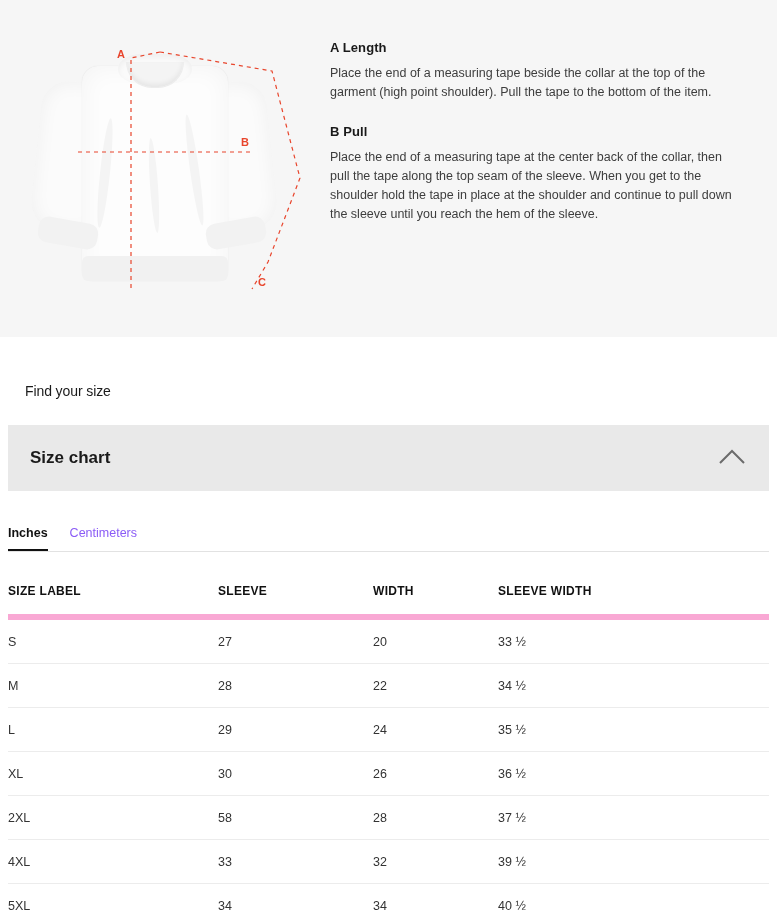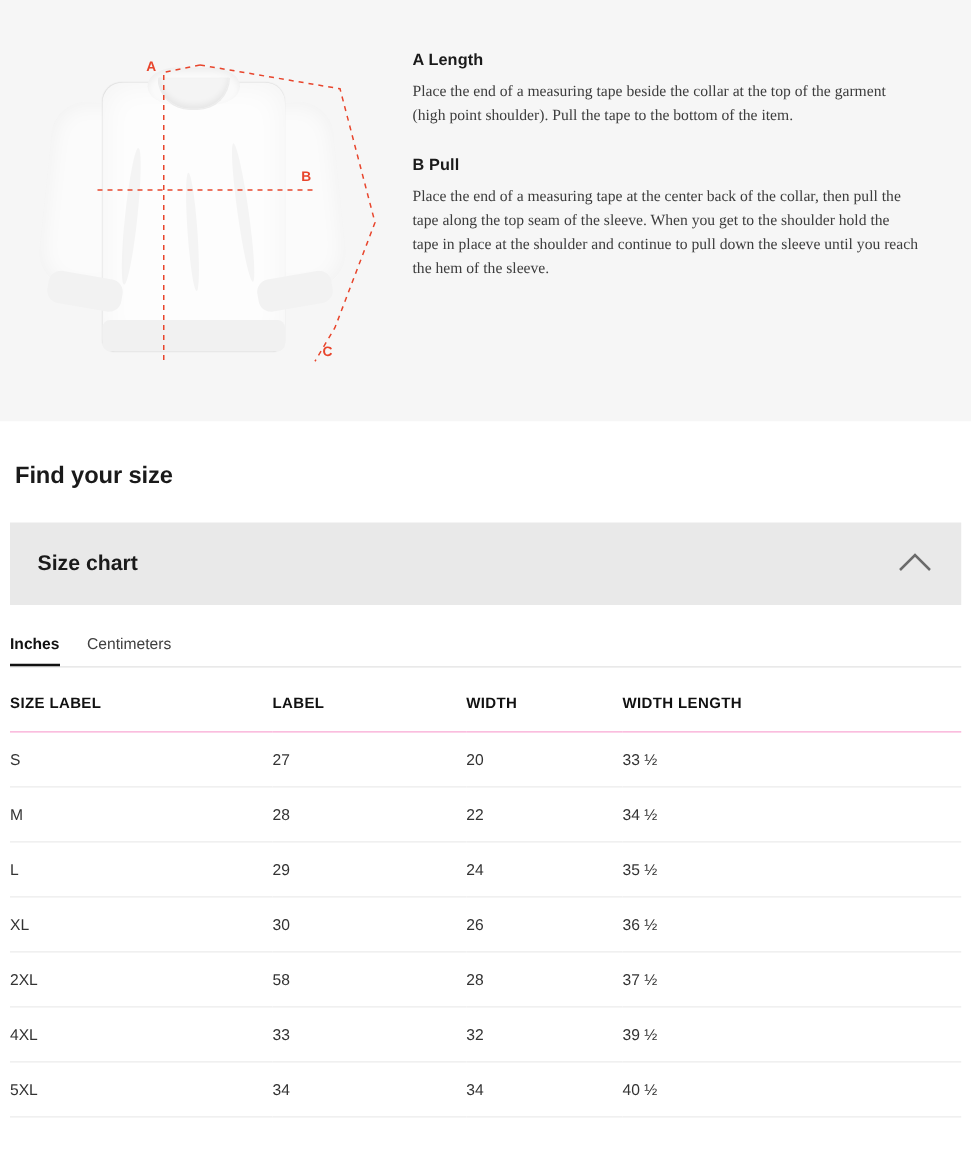--- a/index.html
+++ b/index.html
@@ -158,29 +158,28 @@
     margin: 0 0 9px 0;
     letter-spacing: 0.1px;
   }
   .guide-h.second { margin-top: 22px; }
   .guide-p {
     font-size: 12.5px;
     line-height: 19px;
     color: #3d3d3d;
     margin: 0;
     max-width: 406px;
-    font-family: Liberation Serif, serif;
   }
 
   
   .section-title {
-    font-size: 19px;
-    font-weight: 700;
+    font-size: 14px;
+    font-weight: 400;
     padding: 29px 8px 0 8px;
-    margin: 4px;
+    margin: 17px;
     letter-spacing: -0.1px;
   }
 
   .sizechart-header {
     margin: 26px 8px 0 8px;
     background: #e9e9e9;
     height: 66px;
     display: flex;
     align-items: center;
     justify-content: space-between;
@@ -195,27 +194,27 @@
   }
   .chevron {
     width: 34px;
     height: 34px;
     display: block;
   }
 
   .tabs {
     display: flex;
     gap: 22px;
-    margin: 4px 8px;
+    margin: 15px 8px;
     padding: 20px 0 0 0;
     border-bottom: 1px solid #e2e2e2;
   }
   .tab {
     font-size: 12.5px;
-    color: #404040;
+    color: #8b5cf6;
     padding: 0 0 9px 0;
     border-bottom: 2px solid transparent;
     cursor: pointer;
   }
   .tab.active {
     color: #111;
     font-weight: 700;
     border-bottom: 2px solid #111;
   }
 
@@ -224,21 +223,21 @@
     margin: 0 8px;
     border-collapse: collapse;
     table-layout: fixed;
   }
   table.size-table th {
     text-align: left;
     font-size: 12px;
     font-weight: 700;
     letter-spacing: 0.3px;
     padding: 17px 0 16px 0;
-    border-bottom: 1px solid #f9a8d4;
+    border-bottom: 6px solid #f9a8d4;
     color: #111;
   }
   table.size-table td {
     font-size: 12.5px;
     color: #333;
     padding: 15px 0 14px 0;
     border-bottom: 1px solid #ececec;
   }
   table.size-table th:nth-child(1), table.size-table td:nth-child(1) { width: 210px; }
   table.size-table th:nth-child(2), table.size-table td:nth-child(2) { width: 155px; }
@@ -300,23 +299,23 @@
 
 <div class="tabs">
   <div class="tab active">Inches</div>
   <div class="tab">Centimeters</div>
 </div>
 
 <table class="size-table">
   <thead>
     <tr>
       <th>SIZE LABEL</th>
-      <th>LABEL</th>
+      <th>SLEEVE</th>
       <th>WIDTH</th>
-      <th>WIDTH LENGTH</th>
+      <th>SLEEVE WIDTH</th>
     </tr>
   </thead>
   <tbody>
     <tr>
       <td>S</td>
       <td>27</td>
       <td>20</td>
       <td>33 ½</td>
     </tr>
     <tr>

